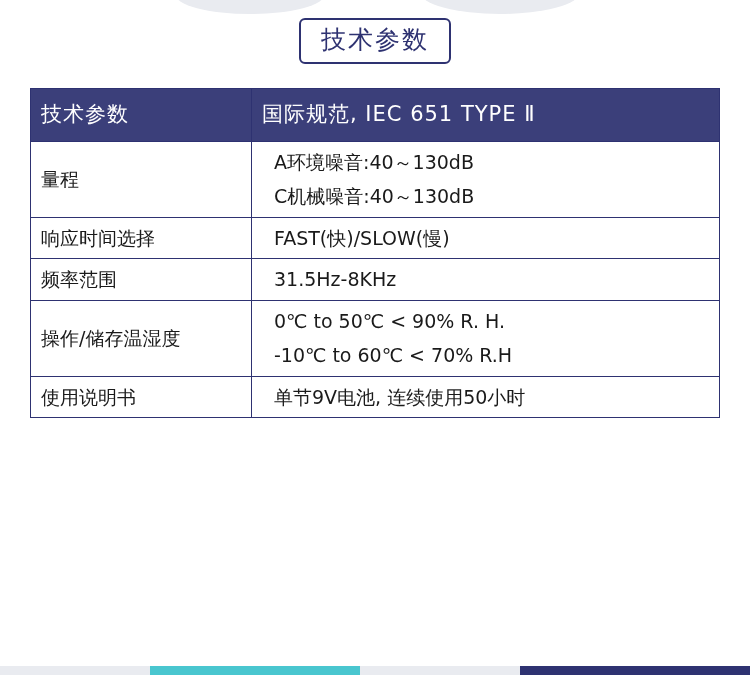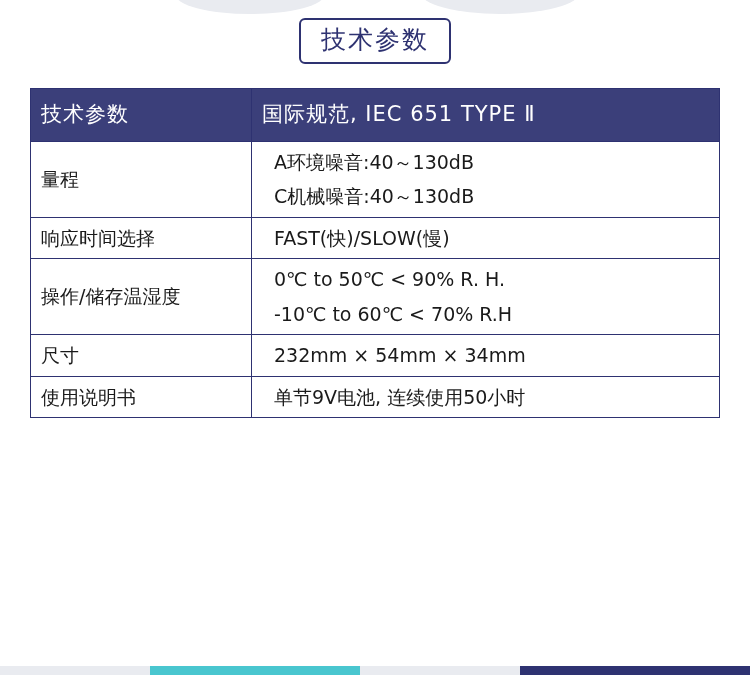--- a/index.html
+++ b/index.html
@@ -154,33 +154,33 @@
         </tr>
         <tr>
           <td class="col-label">响应时间选择</td>
           <td>
             <div class="cell-lines">
               <div>FAST(快)/SLOW(慢)</div>
             </div>
           </td>
         </tr>
         <tr>
+          <td class="col-label">频率范围</td>
+          <td>
+            <div class="cell-lines">
+              <div>31.5Hz-8KHz</div>
+            </div>
+          </td>
+        </tr>
+        <tr>
           <td class="col-label">操作/储存温湿度</td>
           <td>
             <div class="cell-lines">
               <div>0℃ to 50℃ &lt; 90% R. H.</div>
               <div>-10℃ to 60℃ &lt; 70% R.H</div>
-            </div>
-          </td>
-        </tr>
-        <tr>
-          <td class="col-label">尺寸</td>
-          <td>
-            <div class="cell-lines">
-              <div>232mm × 54mm × 34mm</div>
             </div>
           </td>
         </tr>
         <tr>
           <td class="col-label">使用说明书</td>
           <td>
             <div class="cell-lines">
               <div>单节9V电池, 连续使用50小时</div>
             </div>
           </td>

